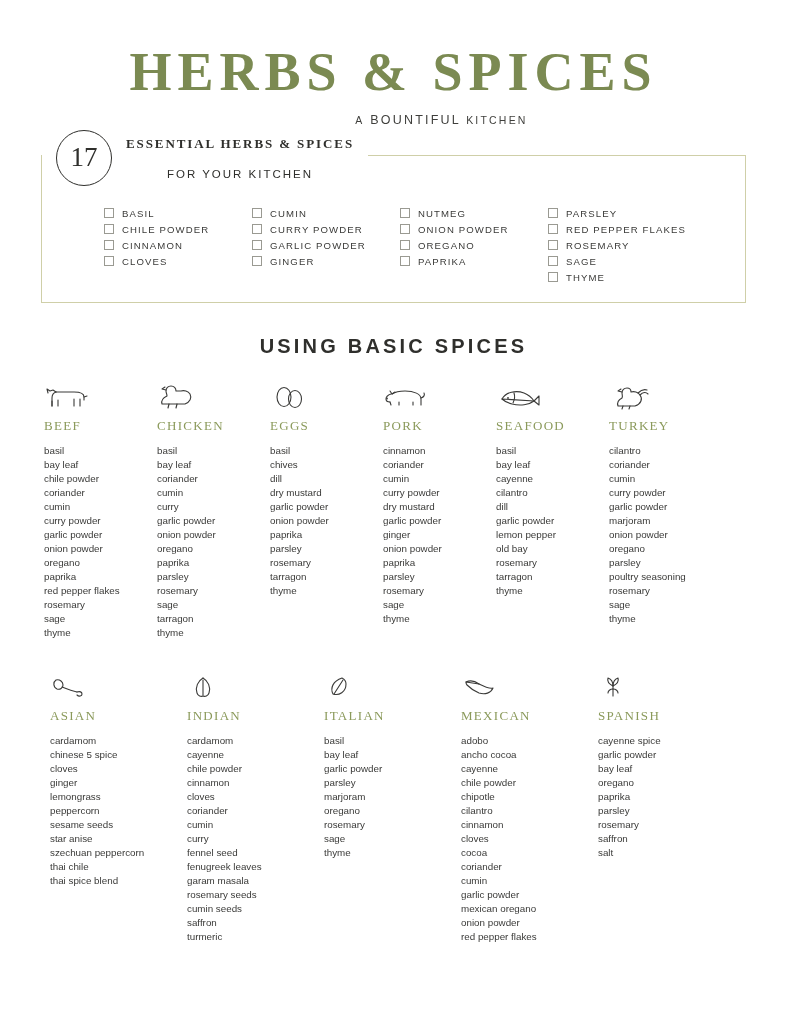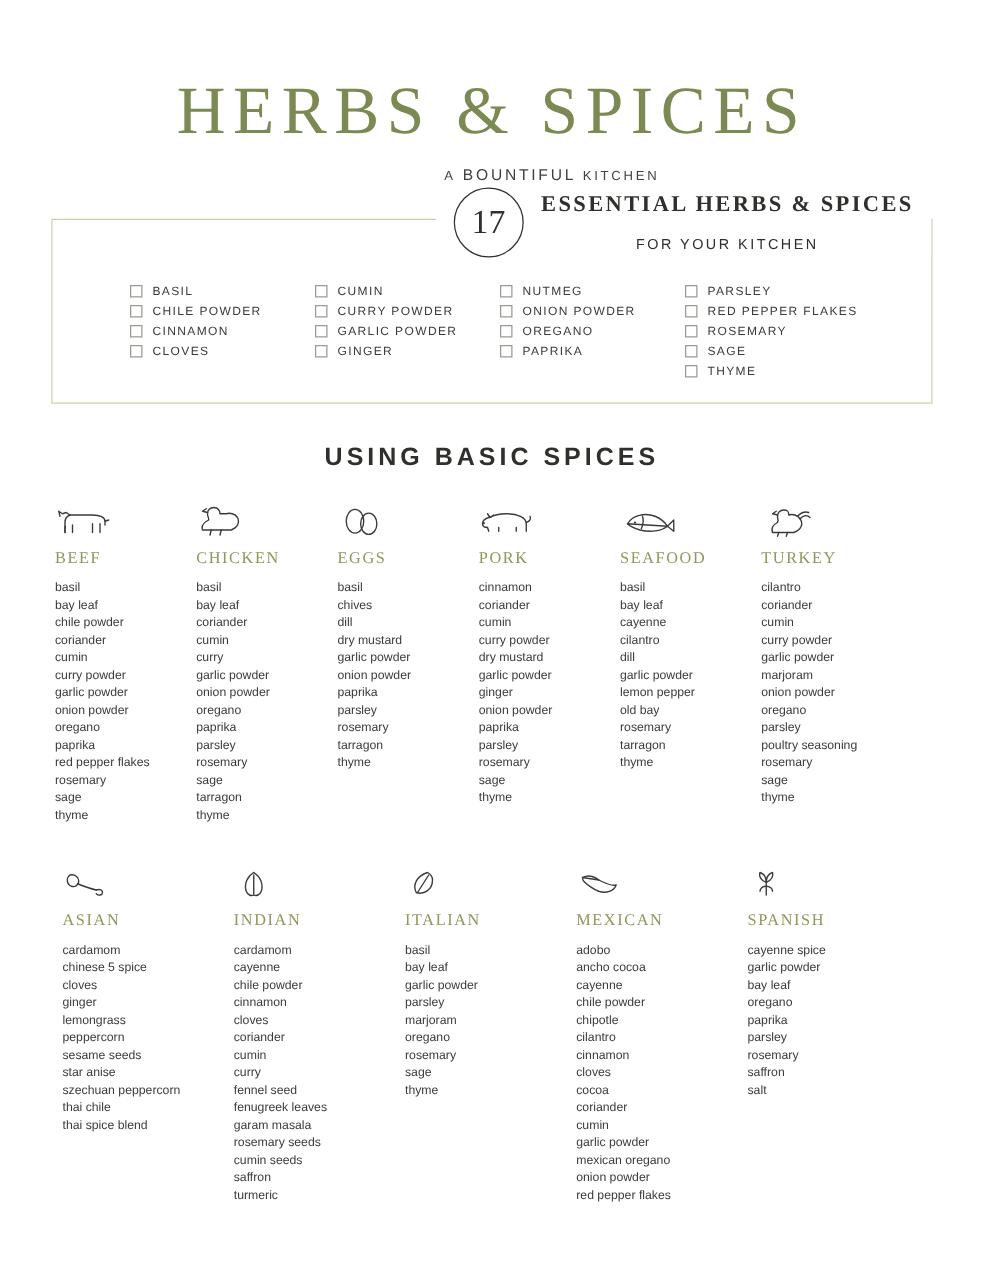--- a/index.html
+++ b/index.html
@@ -25,22 +25,22 @@
   
   .title-wrap {
     text-align: center;
     padding-top: 44px;
   }
   .main-title {
     font-family: "Liberation Serif", serif;
     font-size: 54px;
     letter-spacing: 6px;
     color: #7b8a52;
-    font-weight: normal;
-    margin: 16px;
+    font-weight: bold;
+    margin: 0;
     line-height: 1.05;
   }
   .subtitle {
     margin-top: 12px;
     font-size: 12.5px;
     letter-spacing: 2.2px;
     color: #3f3f3c;
     padding-left: 96px;
   }
   .subtitle .sm { font-size: 10.5px; }
@@ -54,21 +54,21 @@
     height: 148px;
     box-sizing: border-box;
   }
   .panel-header {
     position: absolute;
     top: -26px;
     left: 0;
     right: 0;
     display: flex;
     align-items: center;
-    justify-content: flex-end;
+    justify-content: flex-start;
   }
   .panel-header-inner {
     display: flex;
     align-items: center;
     background: #ffffff;
     padding: 0 14px;
   }
   .circle-num {
     width: 54px;
     height: 54px;
@@ -78,21 +78,21 @@
     align-items: center;
     justify-content: center;
     font-family: "Liberation Serif", serif;
     font-size: 27px;
     color: #2f2f2c;
     margin-right: 14px;
     background: #ffffff;
   }
   .panel-title-lines { text-align: left; }
   .panel-title-1 {
-    font-size: 18px;
+    font-size: 13px;
     letter-spacing: 1.9px;
     color: #2f2f2c;
     font-weight: bold;
     font-family: "Liberation Serif", serif;
   }
   .panel-title-2 {
     font-size: 11.5px;
     letter-spacing: 2px;
     color: #2f2f2c;
     margin-top: 16px;

